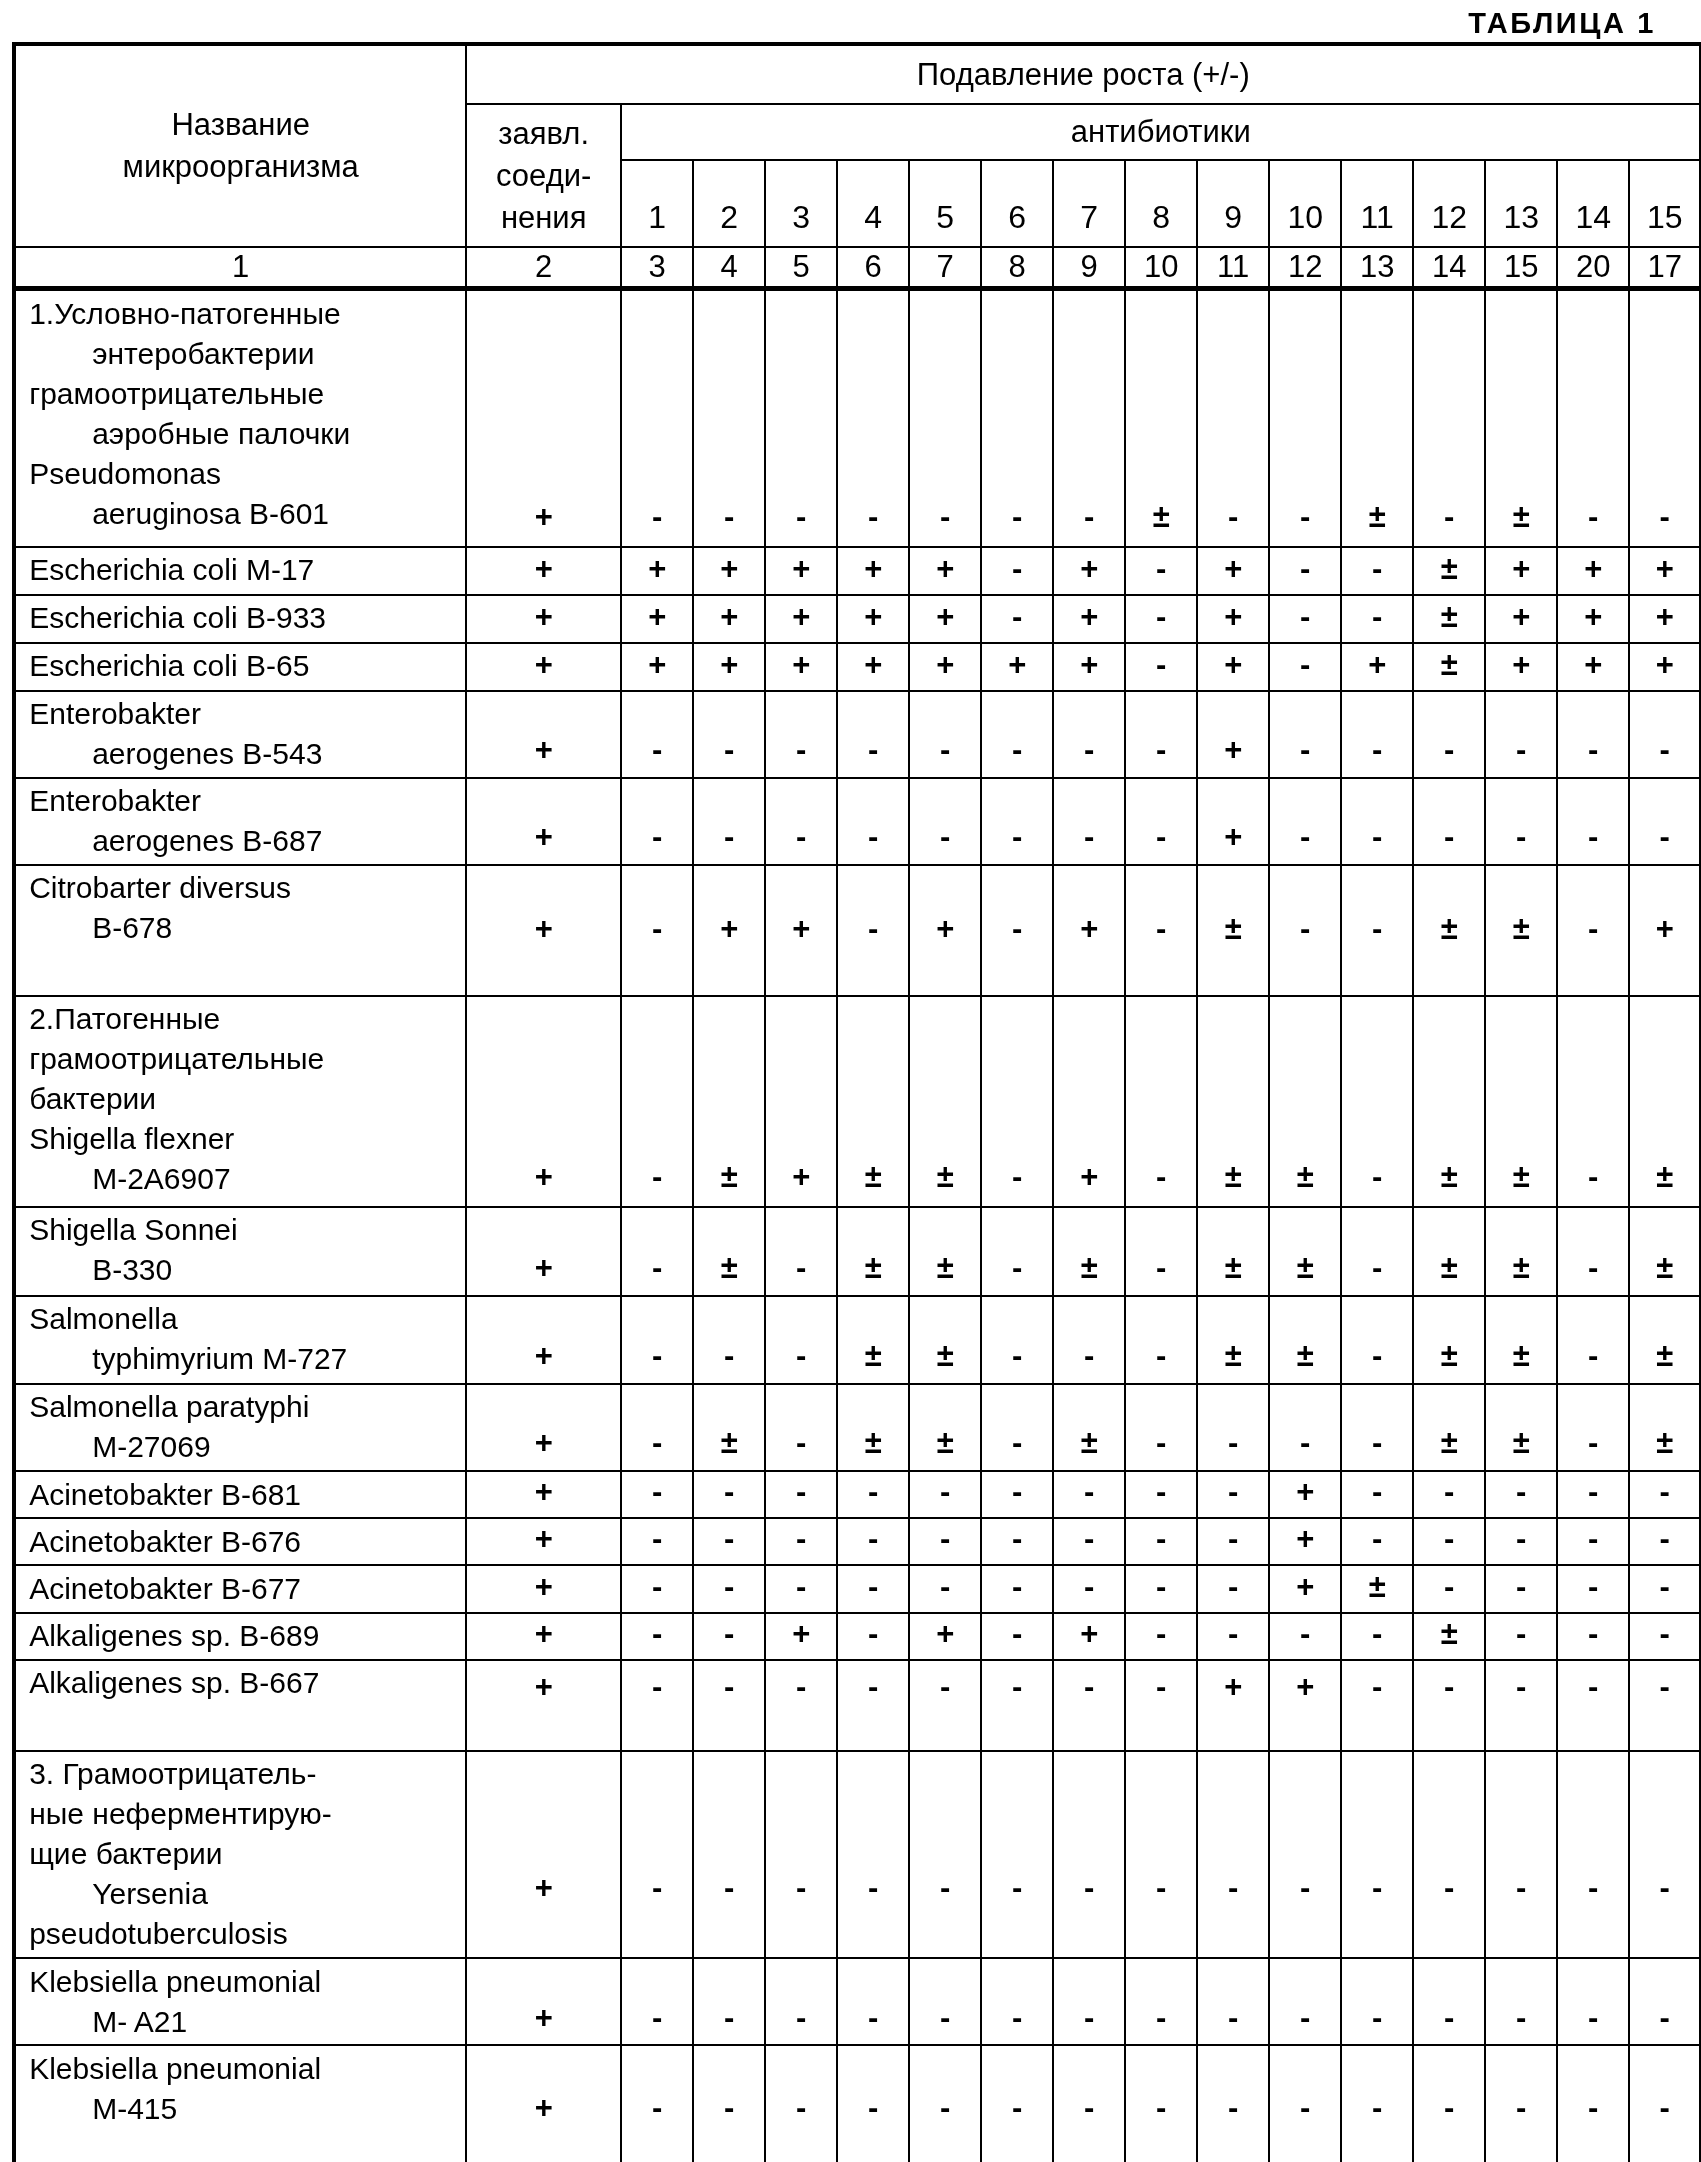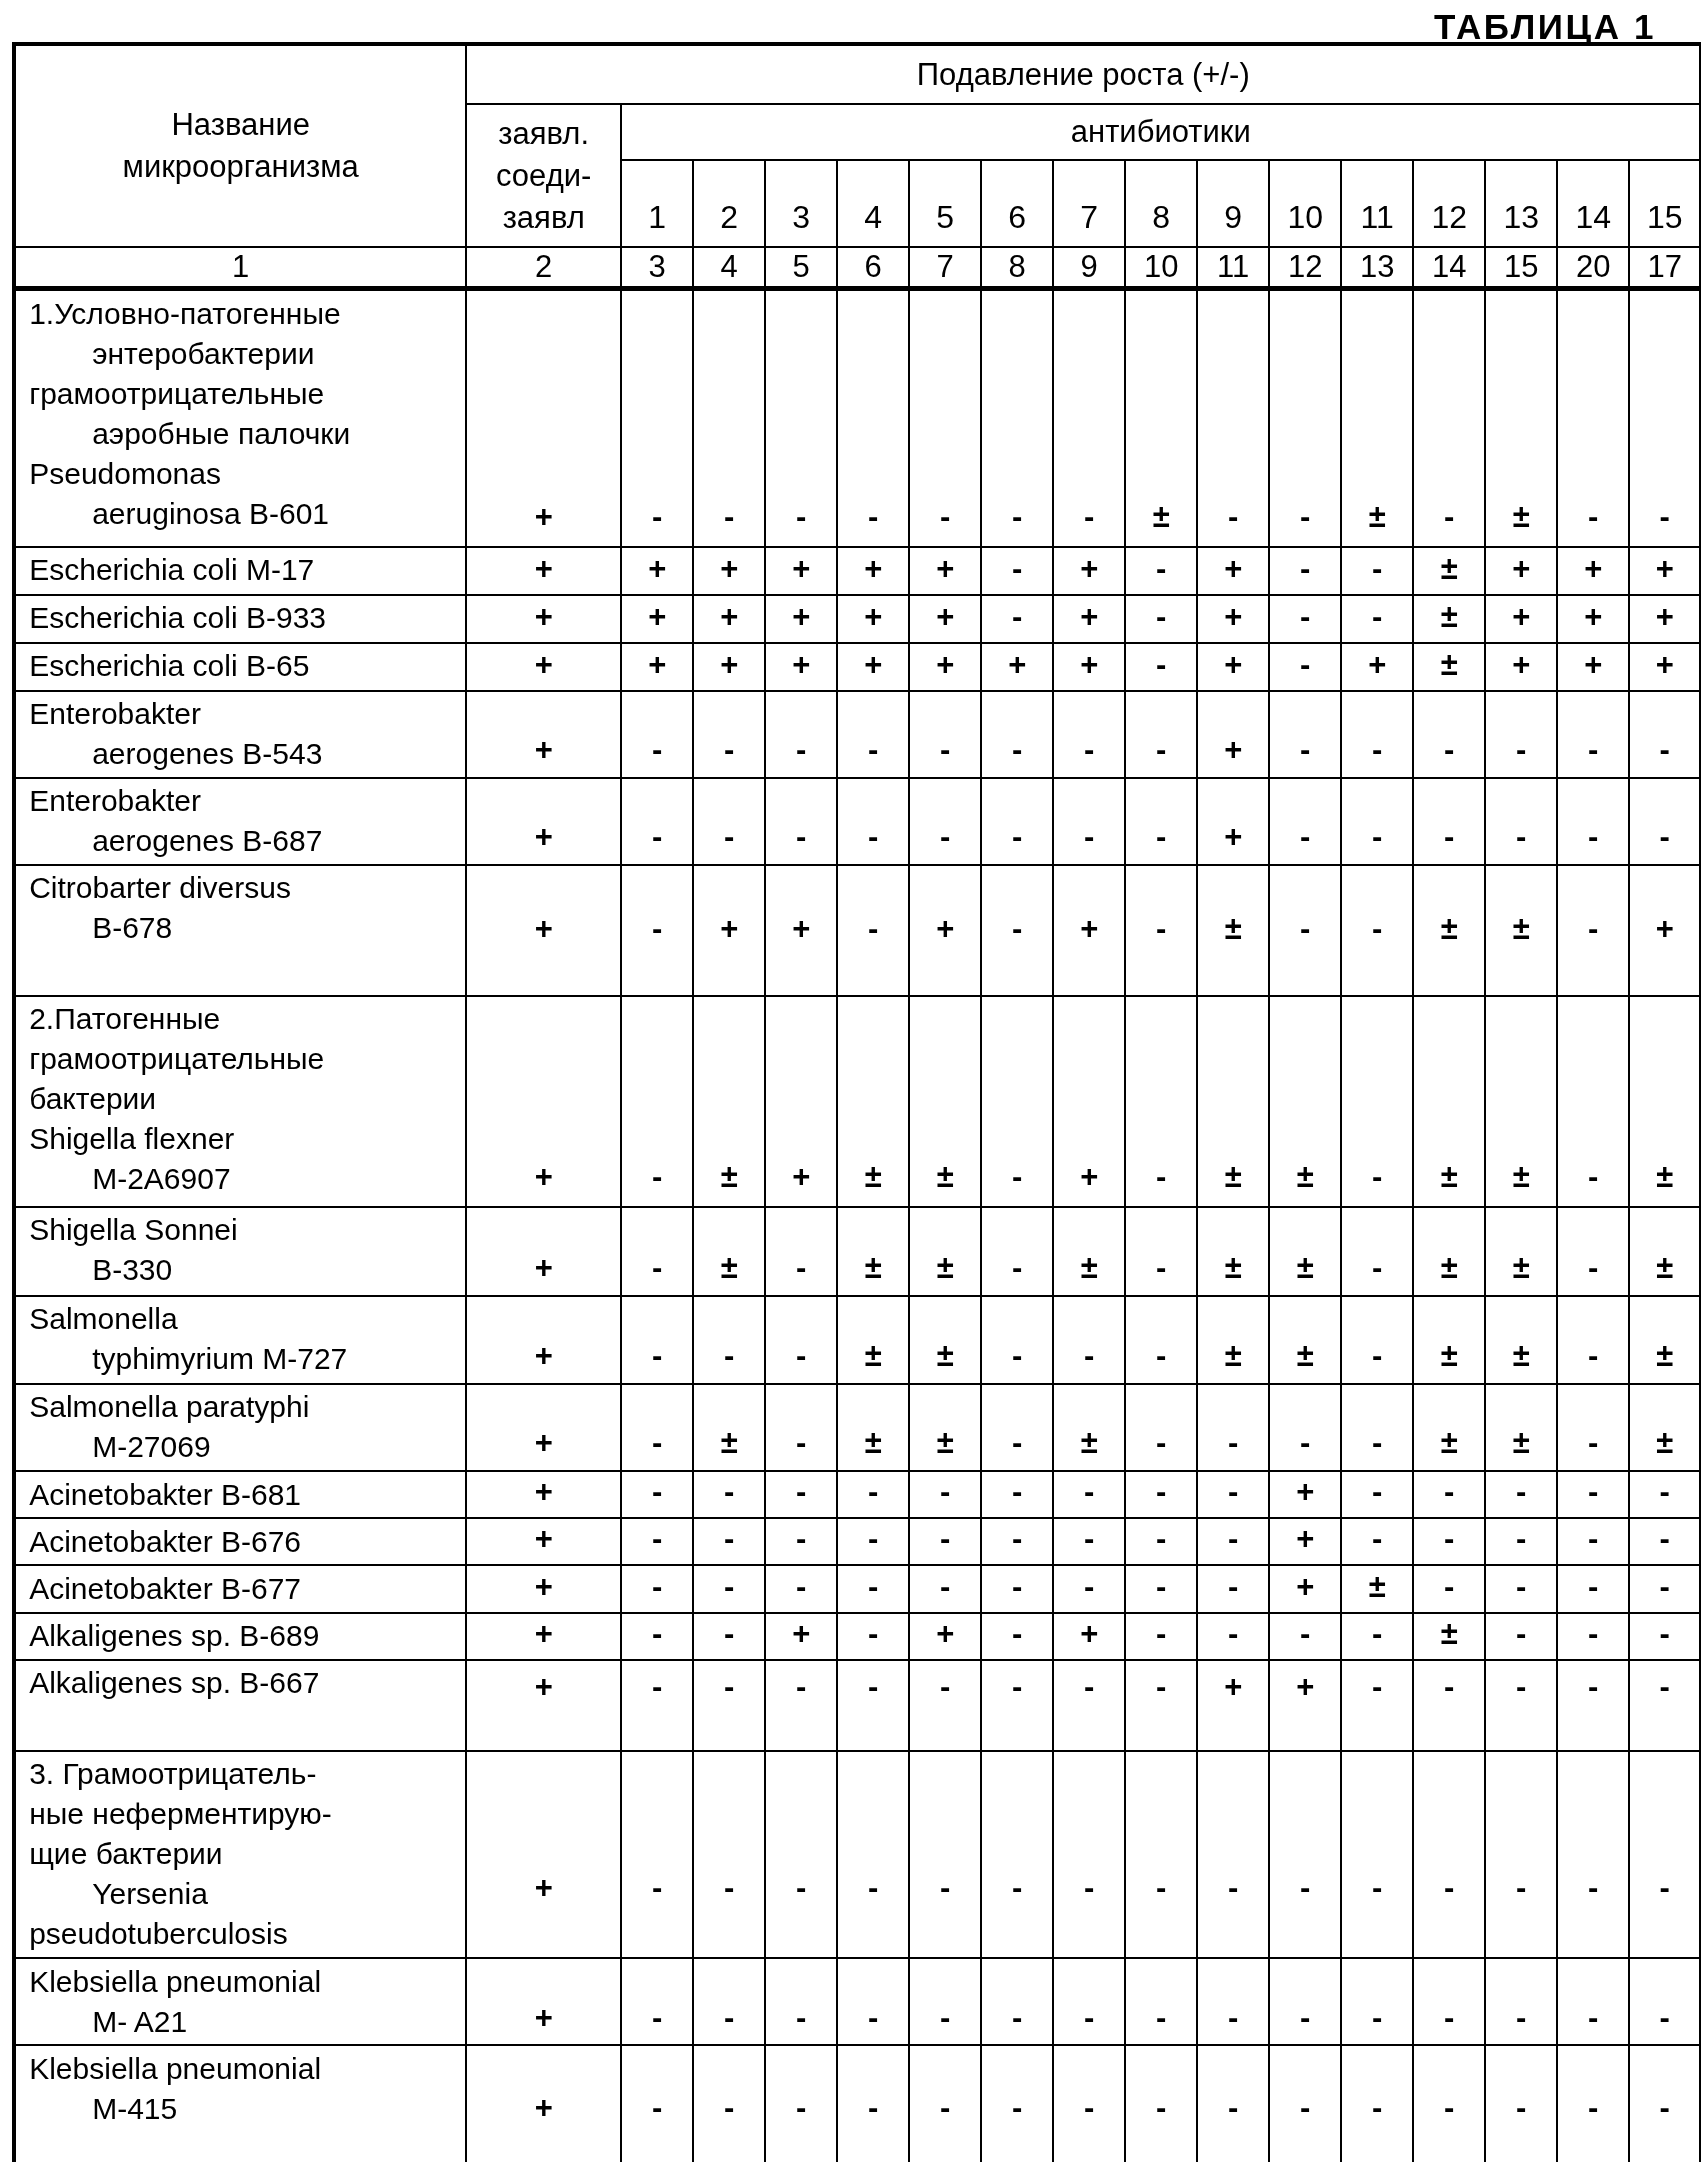--- a/index.html
+++ b/index.html
@@ -1,18 +1,18 @@
 <!DOCTYPE html>
 <html style="font-size:14px"><head>
 <meta charset="utf-8">
 <style>
   html,body{margin:0;padding:0;background:#e8e8e8;}
   .page{position:relative;width:1701px;height:2163px;background:#ffffff;
         font-family:"Liberation Sans",sans-serif;color:#000;overflow:hidden;}
-  .doc-title{position:absolute;top:7px;right:45px;font-size:35px;font-weight:bold;
+  .doc-title{position:absolute;top:7px;right:45px;font-size:29px;font-weight:bold;
              letter-spacing:2.6px;}
   table.tbl{position:absolute;left:12.2px;top:42px;width:1682px;
             border-collapse:collapse;table-layout:fixed;
             border:4.4px solid #000;}
   table.tbl td{border:2.6px solid #000;overflow:hidden;}
   
   .name-head{text-align:center;vertical-align:middle;font-size:31px;line-height:42px;}
   .suppress-head{text-align:center;vertical-align:middle;font-size:31px;}
   .compound-head{text-align:center;vertical-align:middle;font-size:31px;line-height:42px;}
   .abx-head{text-align:center;vertical-align:middle;font-size:31px;}
@@ -43,21 +43,21 @@
         <td class="name-head" rowspan="3">
           <div class="ln">Название</div>
           <div class="ln">микроорганизма</div>
         </td>
         <td class="suppress-head" colspan="16">Подавление роста (+/-)</td>
       </tr>
       <tr style="height:56px">
         <td class="compound-head" rowspan="2">
           <div class="ln">заявл.</div>
           <div class="ln">соеди-</div>
-          <div class="ln">заявл</div>
+          <div class="ln">нения</div>
         </td>
         <td class="abx-head" colspan="15">антибиотики</td>
       </tr>
       <tr style="height:87px" id="abx-numbers">
           <td class="num-cell">1</td>
           <td class="num-cell">2</td>
           <td class="num-cell">3</td>
           <td class="num-cell">4</td>
           <td class="num-cell">5</td>
           <td class="num-cell">6</td>

